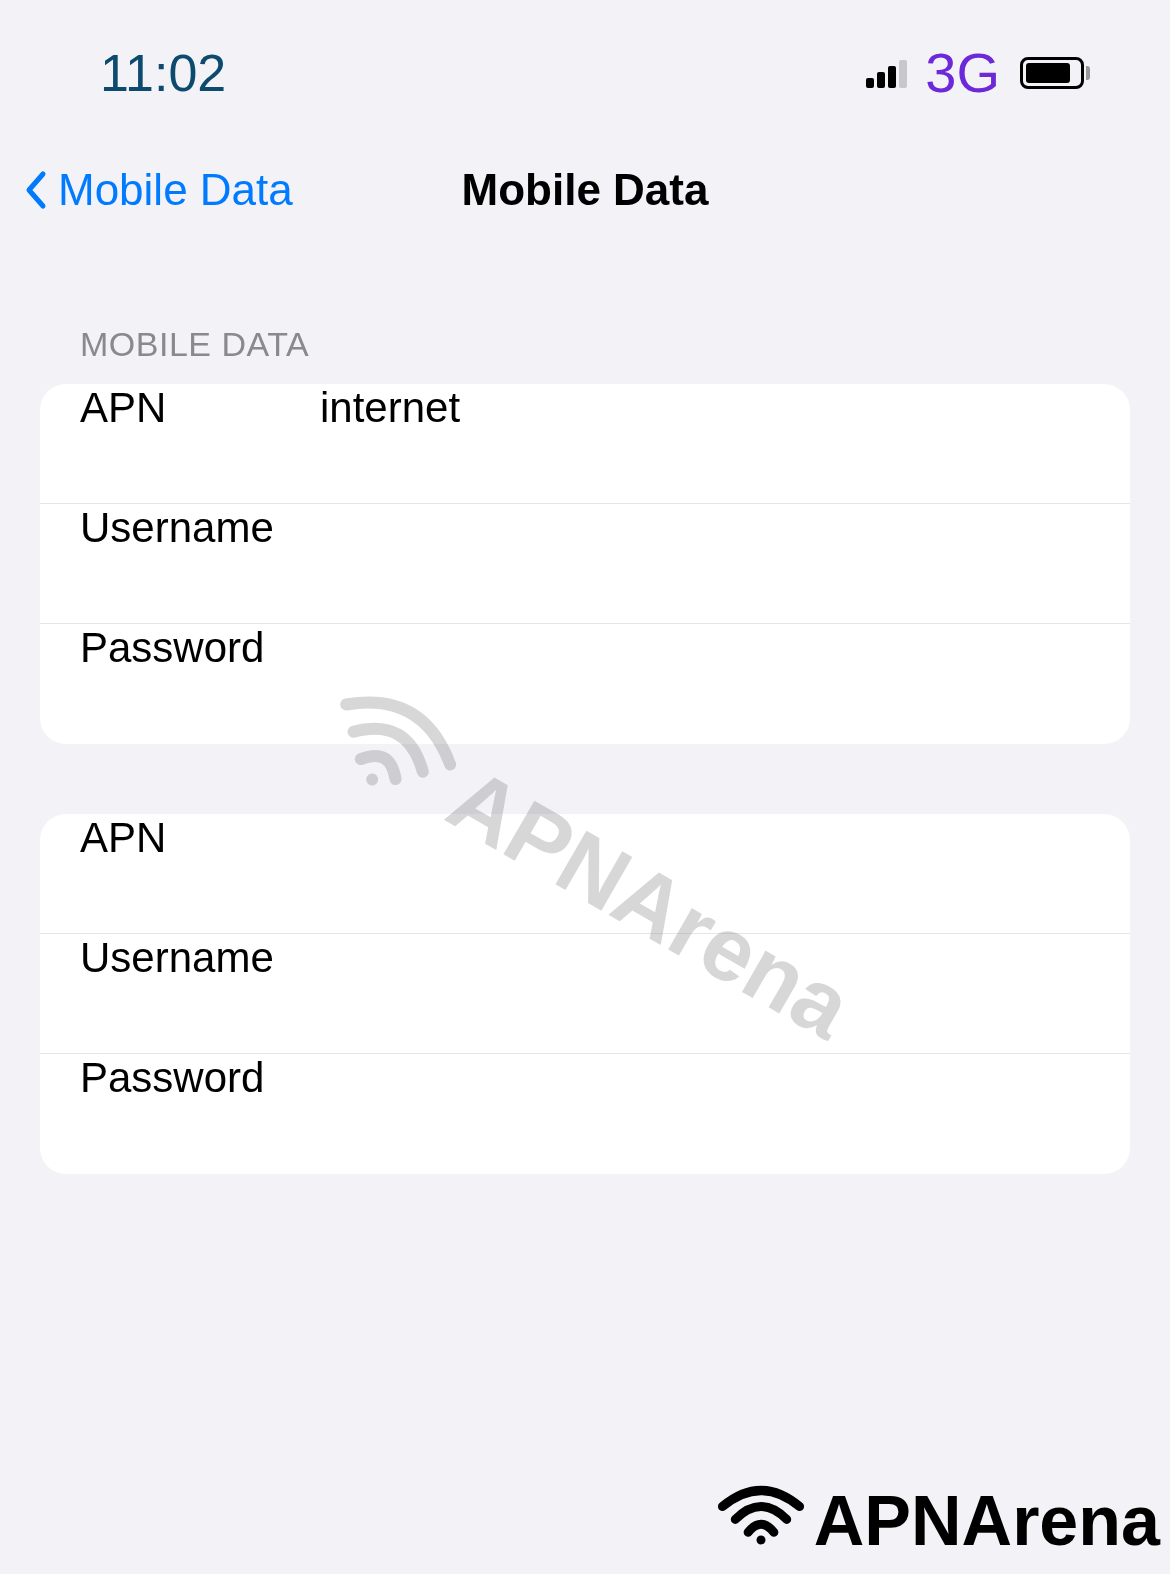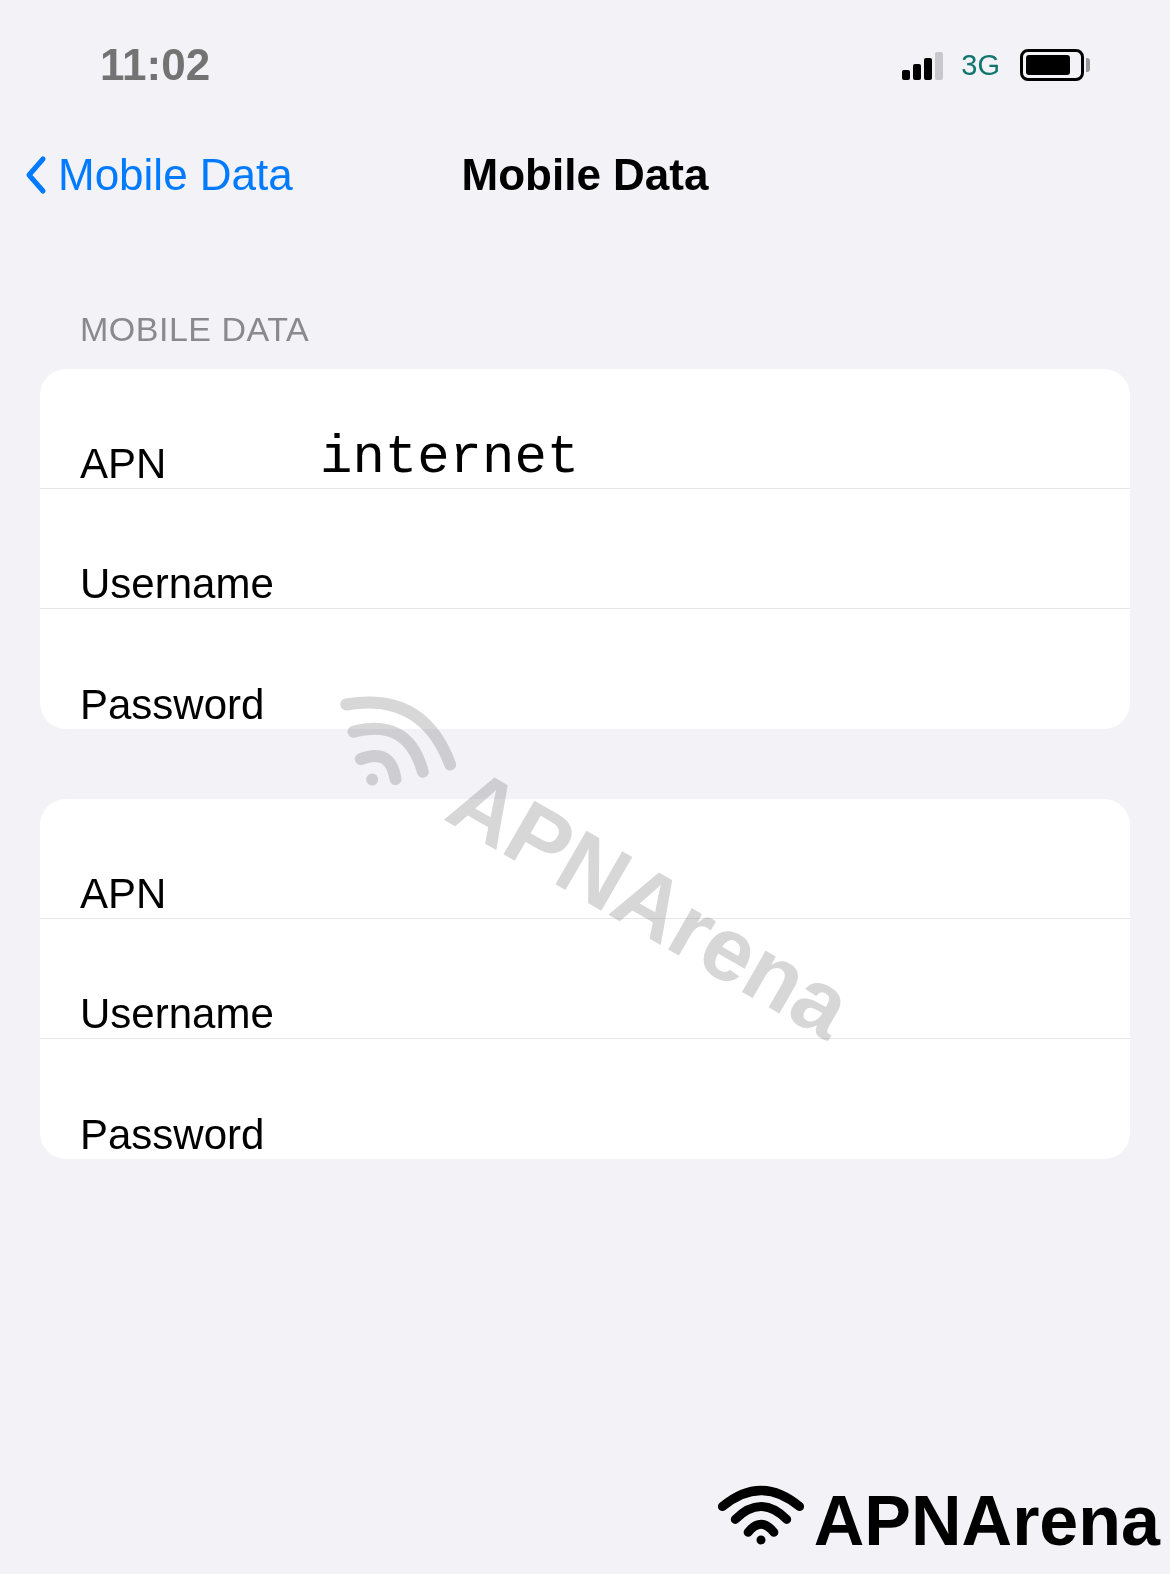--- a/index.html
+++ b/index.html
@@ -19,23 +19,23 @@
 
     
     .status-bar {
       display: flex;
       justify-content: space-between;
       align-items: center;
       padding: 40px 80px 30px 100px;
     }
 
     .status-time {
-      font-size: 44px;
-      font-weight: 700;
-      color: #737373;
+      font-size: 52px;
+      font-weight: 400;
+      color: #0c4a6e;
     }
 
     .status-right {
       display: flex;
       align-items: center;
       gap: 10px;
     }
 
     .signal-bars {
       display: flex;
@@ -49,23 +49,23 @@
       background: #000;
       border-radius: 2px;
     }
 
     .bar.b1 { height: 10px; }
     .bar.b2 { height: 16px; }
     .bar.b3 { height: 22px; }
     .bar.b4 { height: 28px; background: #c7c7cc; }
 
     .network-type {
-      font-size: 29px;
+      font-size: 56px;
       font-weight: 400;
-      color: #0f766e;
+      color: #6d28d9;
       margin-left: 8px;
     }
 
     .battery {
       display: flex;
       align-items: center;
       margin-left: 10px;
     }
 
     .battery-body {
@@ -148,45 +148,45 @@
     }
 
     .section-body {
       background: #fff;
       border-radius: 26px;
       overflow: hidden;
     }
 
     .row {
       display: flex;
-      align-items: flex-end;
+      align-items: flex-start;
       min-height: 120px;
       padding: 0 40px;
       border-bottom: 1px solid #e5e5ea;
     }
 
     .row:last-child {
       border-bottom: none;
     }
 
     .row-label {
       font-size: 42px;
       color: #000;
       width: 240px;
       flex-shrink: 0;
     }
 
     .row-input {
-      font-size: 54px;
+      font-size: 42px;
       color: #000;
       border: none;
       outline: none;
       background: transparent;
       flex: 1;
-      font-family: Liberation Mono, monospace;
+      font-family: Liberation Sans, sans-serif;
     }
 
     
     .watermark-center {
       position: absolute;
       left: 50%;
       top: 55%;
       transform: translate(-50%, -50%) rotate(30deg);
       font-size: 90px;
       font-weight: 700;

